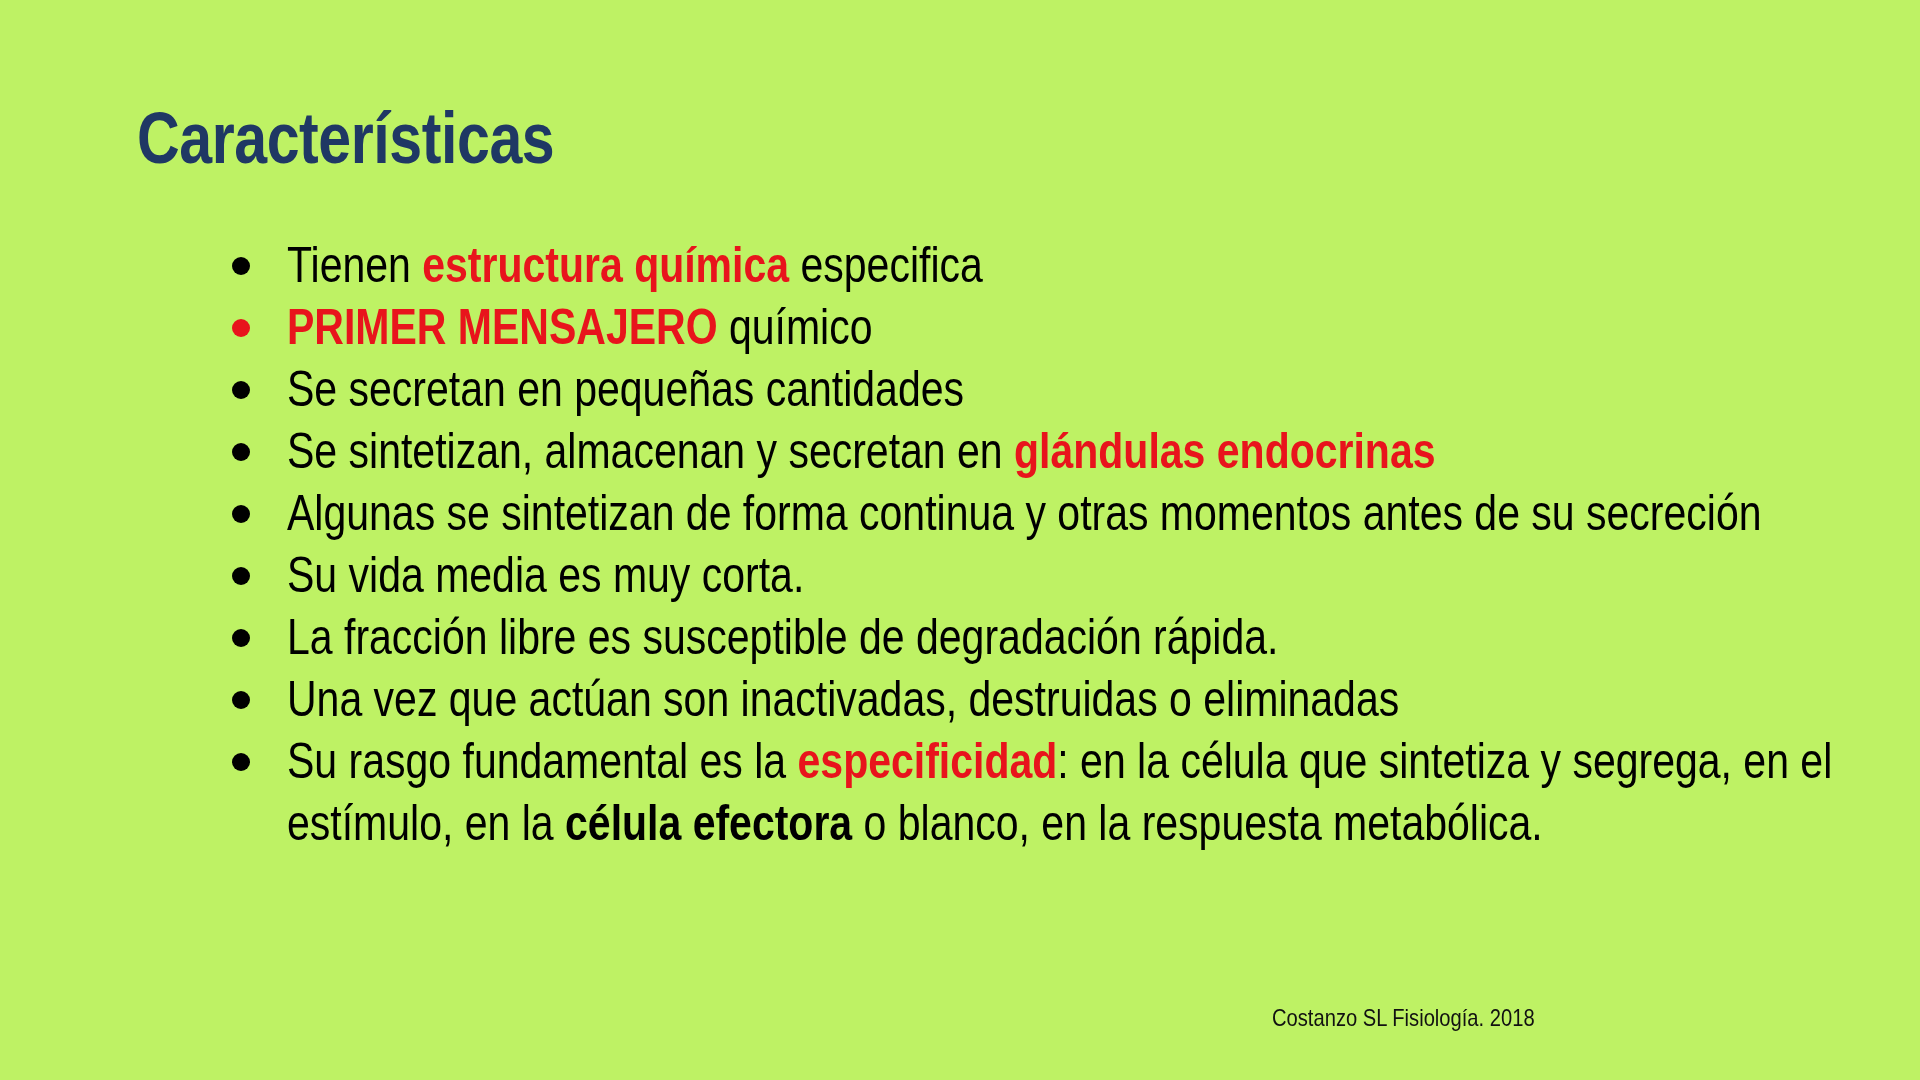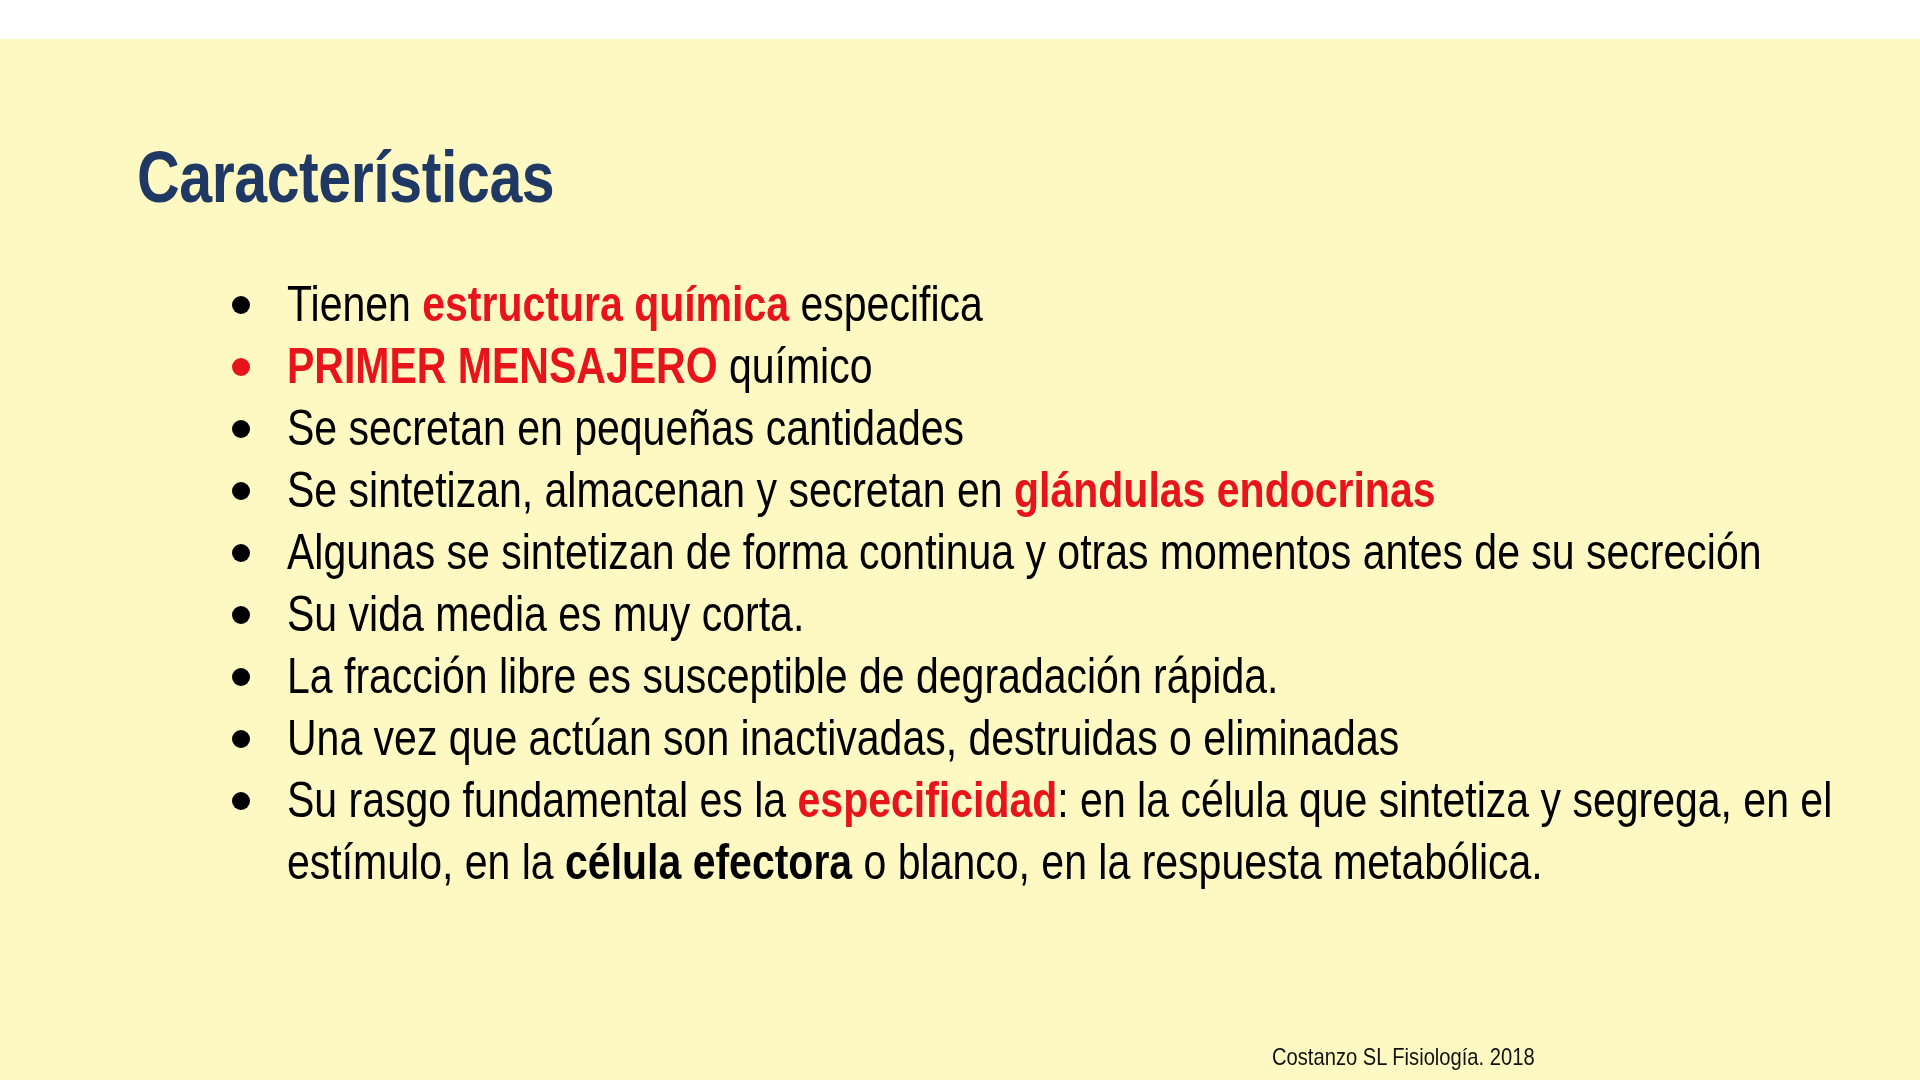--- a/index.html
+++ b/index.html
@@ -1,20 +1,20 @@
 <!DOCTYPE html>
 <html><head>
 <meta charset="utf-8">
 <style>
   html, body { margin: 0; padding: 0; }
   body {
     width: 1920px; height: 1080px; background: #ffffff; overflow: hidden;
     position: relative; font-family: "Liberation Sans", sans-serif; color: #000;
   }
-  .slide { position: absolute; inset: 0; background: #fef9c3; margin-top: 39px; }
+  .slide { position: absolute; inset: 0; background: #bef264; }
   .title {
     position: absolute; left: 137px; top: 96px; margin: 0;
     font-size: 72px; font-weight: bold; color: #1F3864;
     transform: scaleX(0.82); transform-origin: left top; white-space: nowrap;
     line-height: 84px; letter-spacing: -0.5px;
   }
   .bullets {
     position: absolute; left: 232px; top: 234px; width: 1700px;
     list-style: none; margin: 0; padding: 0;
   }

